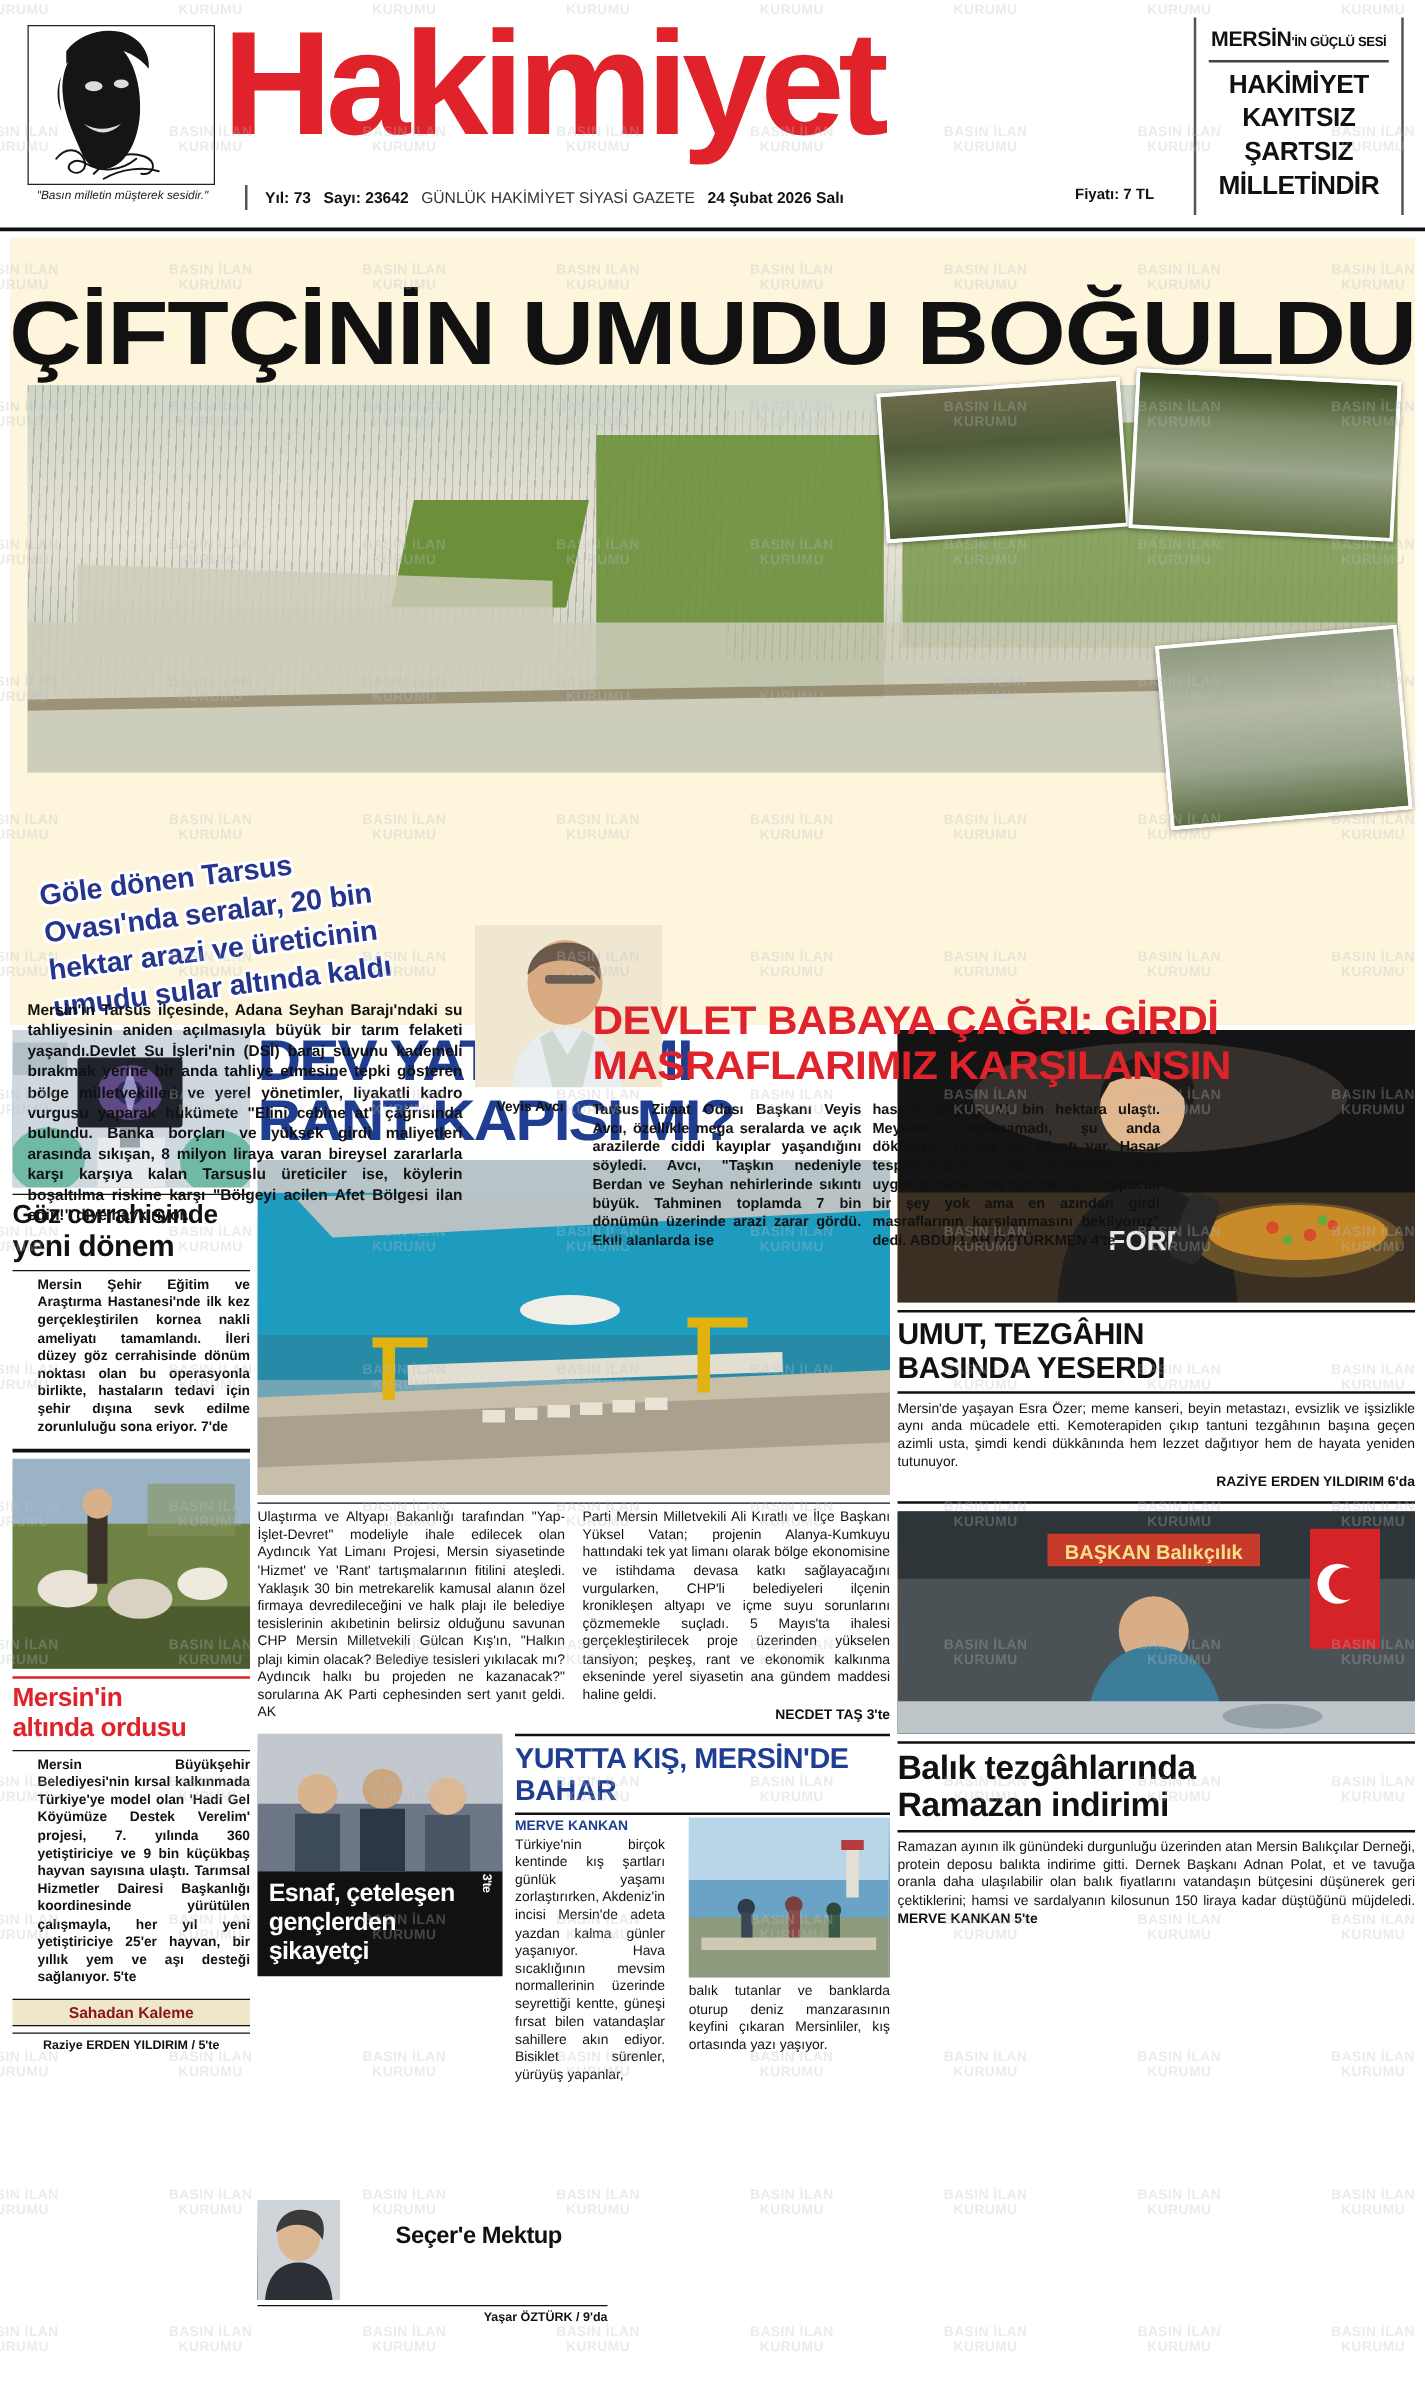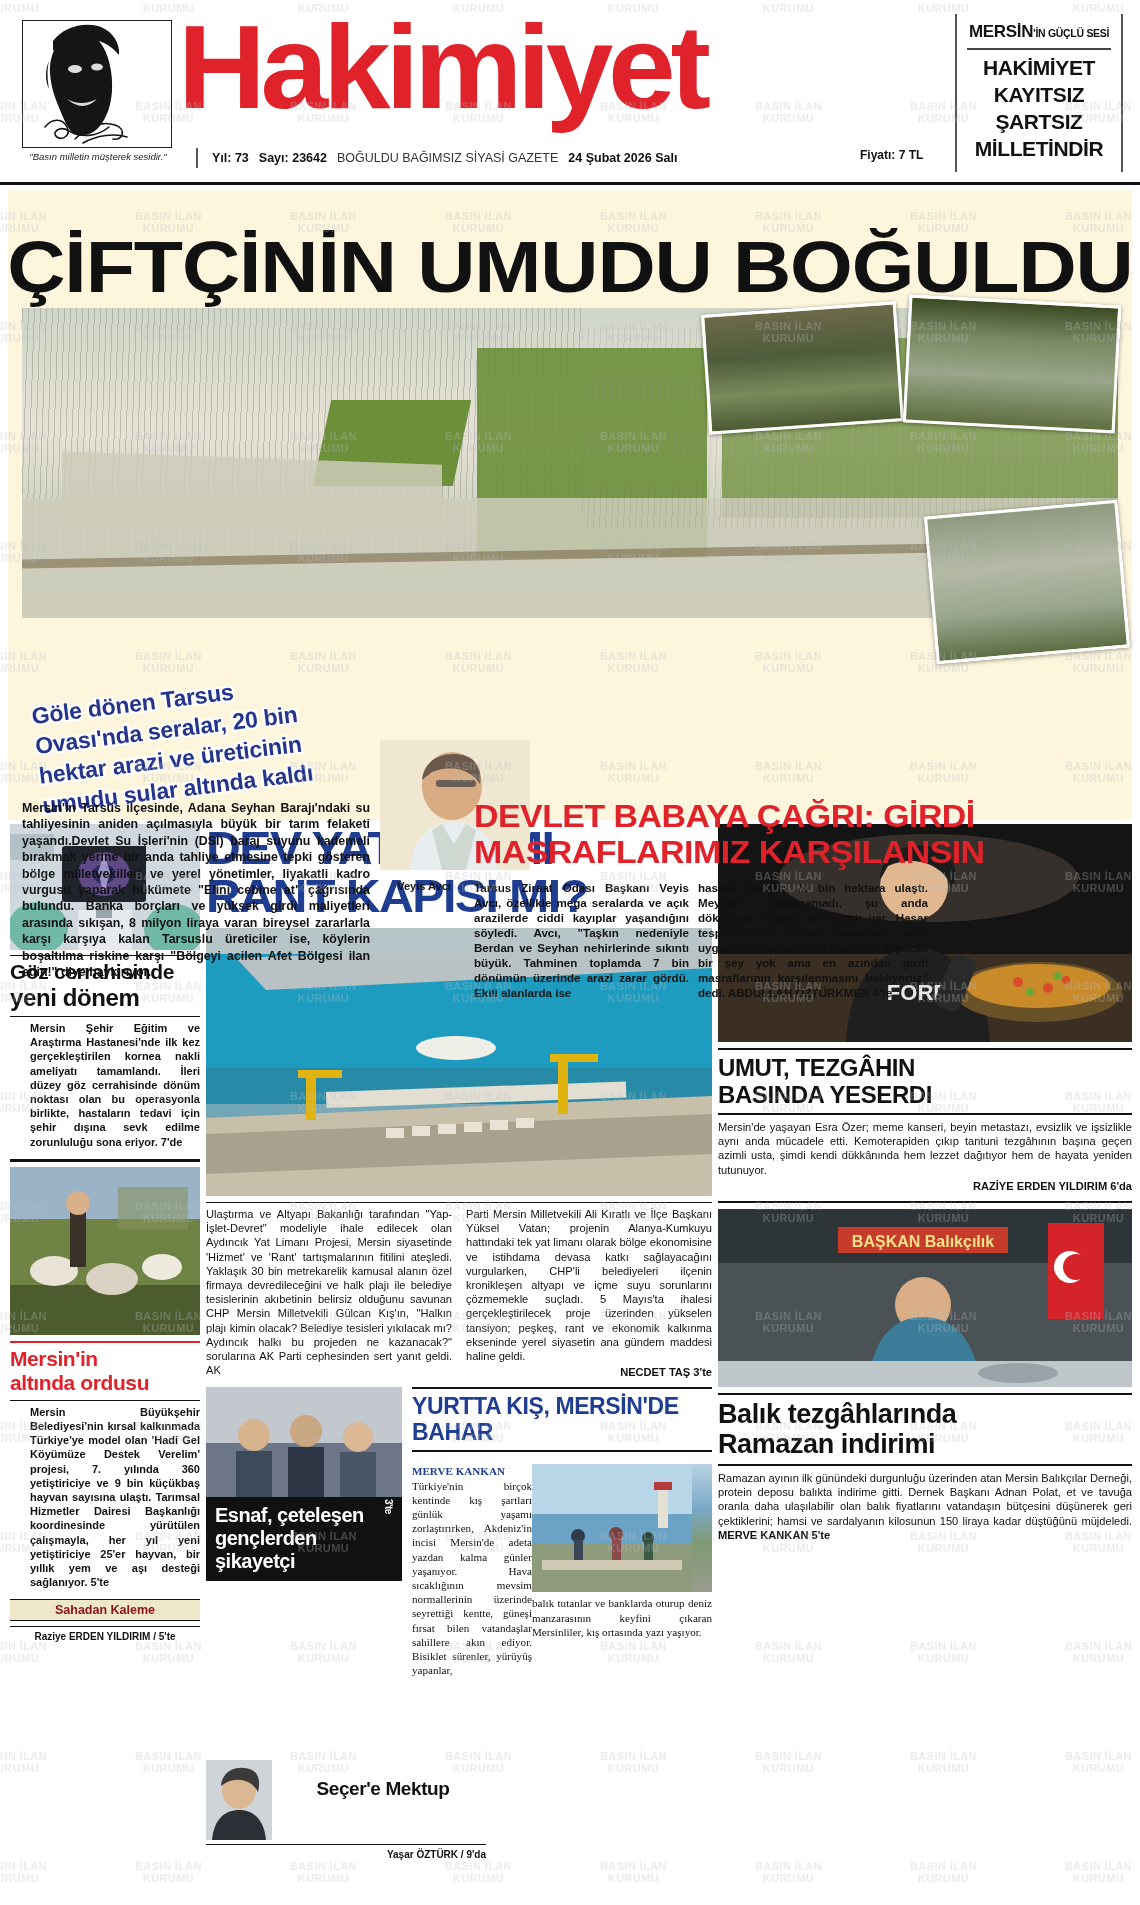--- a/index.html
+++ b/index.html
@@ -217,21 +217,21 @@
         </g>
       </svg>
     </div>
     <div class="ataturk-cap">"Basın milletin müşterek sesidir."</div>
 
     <div class="logo">Hakimiyet</div>
 
     <div class="info-line">
       <span class="b">Yıl: 73</span>
       <span class="b">Sayı: 23642</span>
-      <span class="n">BOĞULDU BAĞIMSIZ SİYASİ GAZETE</span>
+      <span class="n">GÜNLÜK HAKİMİYET SİYASİ GAZETE</span>
       <span class="b">24 Şubat 2026 Salı</span>
     </div>
     <div class="price">Fiyatı: 7 TL</div>
 
     <div class="slogan-box">
       <div class="slogan-top"><span>MERSİN</span><small>'İN GÜÇLÜ SESİ</small></div>
       <div class="slogan-rule"></div>
       <div class="slogan-line">HAKİMİYET</div>
       <div class="slogan-line">KAYITSIZ</div>
       <div class="slogan-line">ŞARTSIZ</div>
@@ -391,21 +391,21 @@
           <span class="page-badge2">3'te</span>
           <div>Esnaf, çeteleşen</div>
           <div>gençlerden şikayetçi</div>
         </div>
       </div>
 
       <div style="flex:1;">
         <div class="blackline"></div>
         <div class="yurt-head" style="margin:4px 0 5px;">YURTTA KIŞ, MERSİN'DE BAHAR</div>
         <div class="blackline"></div>
-        <div style="display:flex; gap:0; margin-top:12px;font-family:Liberation Serif, serif;">
+        <div style="display:flex; gap:19px; margin-top:2px;">
           <div style="width:120px;">
             <div class="body-s" style="font-weight:bold;color:#1f3d91;">MERVE KANKAN</div>
             <div class="body-s">Türkiye'nin birçok kentinde kış şartları günlük yaşamı zorlaştırırken, Akdeniz'in incisi Mersin'de adeta yazdan kalma günler yaşanıyor. Hava sıcaklığının mevsim normallerinin üzerinde seyrettiği kentte, güneşi fırsat bilen vatandaşlar sahillere akın ediyor. Bisiklet sürenler, yürüyüş yapanlar,</div>
           </div>
           <div style="flex:1;">
             <div class="pic pic-beach">
               <svg width="160" height="128" viewBox="0 0 160 128">
                 <rect width="160" height="128" fill="#b9d6e8"></rect>
                 <rect y="50" width="160" height="34" fill="#6ba3c6"></rect>
                 <rect y="80" width="160" height="48" fill="#8e9a7c"></rect>

